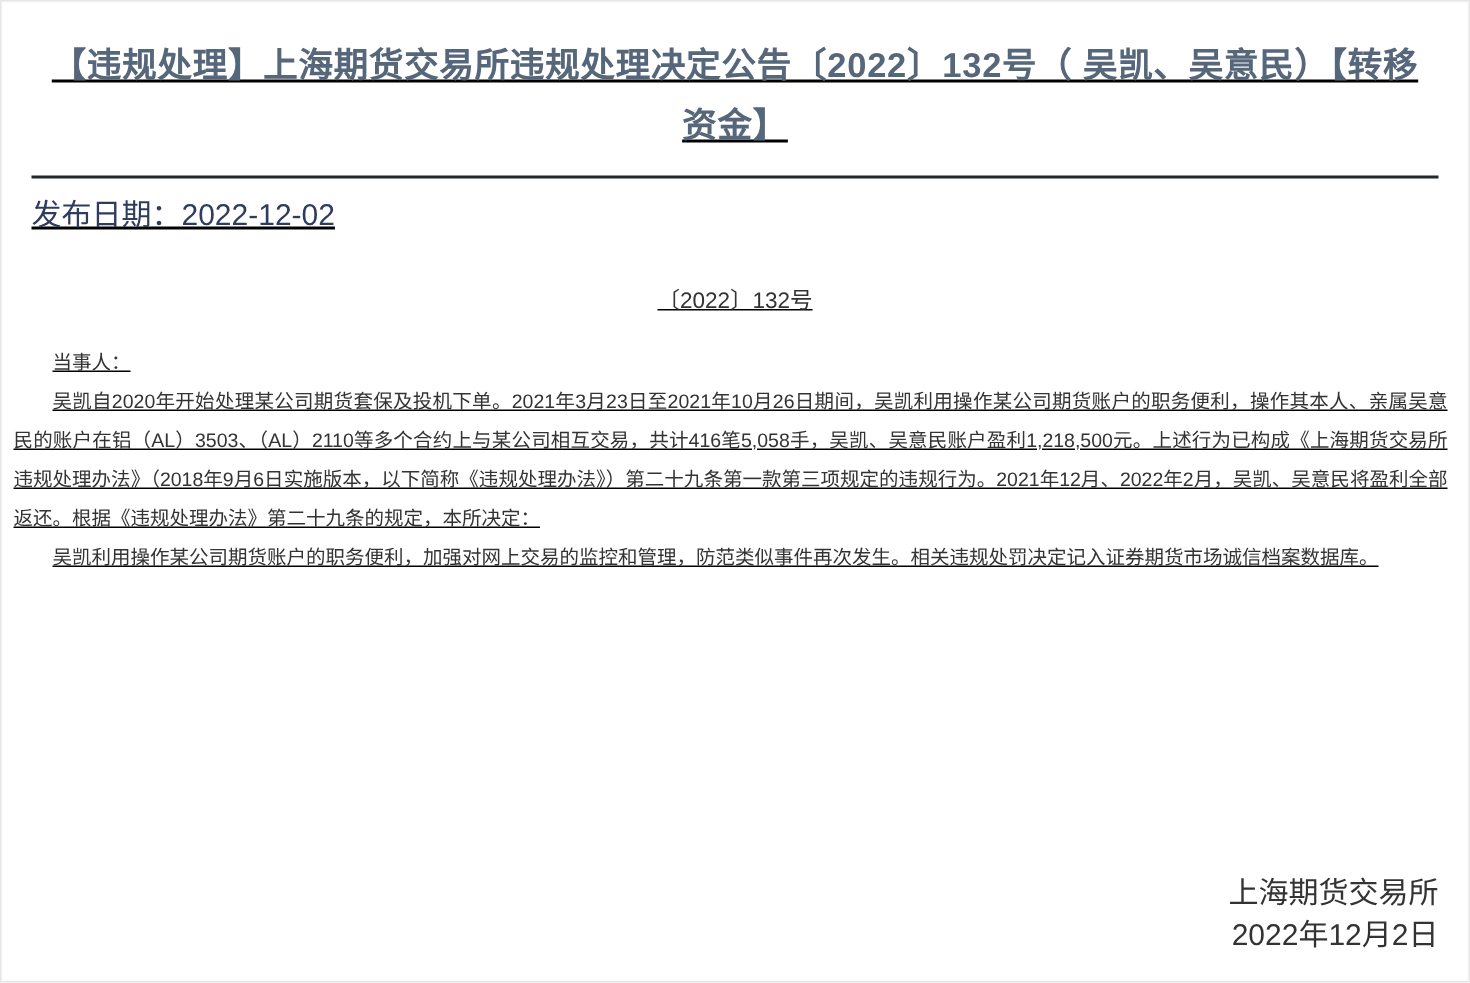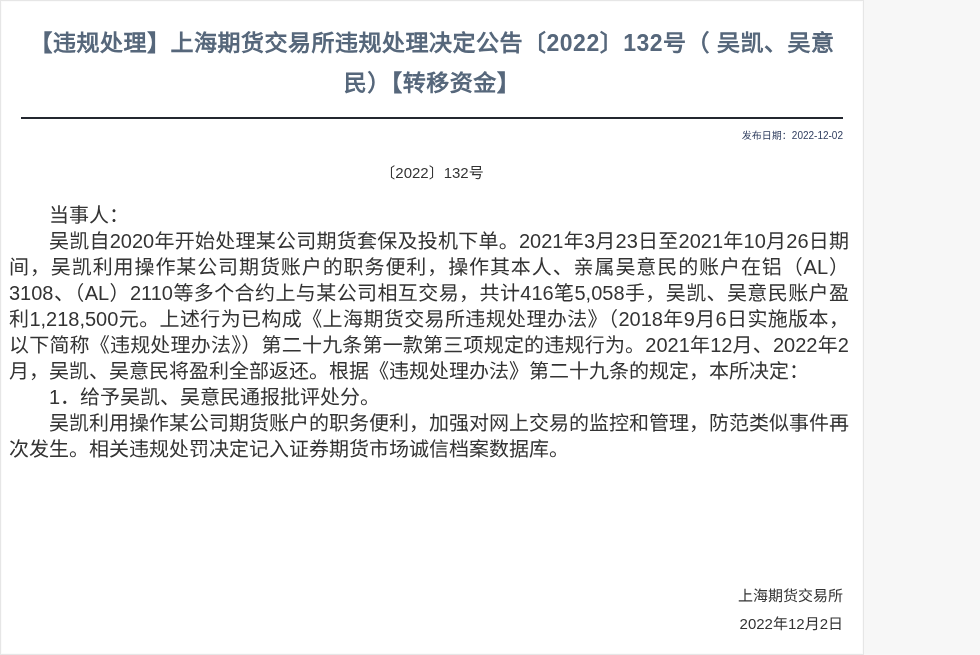--- a/index.html
+++ b/index.html
@@ -12,93 +12,92 @@
   }
   * { margin: 0; padding: 0; box-sizing: border-box; }
   html, body { background: #f7f7f7; }
   body {
     width: 980px;
     height: 655px;
     font-family: "Liberation Sans", "DejaVu Sans", sans-serif;
     overflow: hidden;
   }
   .page {
-    width: 864px;
+    width: 980px;
     height: 655px;
     background: var(--color-page-background);
     border: 1px solid var(--color-outer-border);
     box-shadow: inset 0 0 0 1px #fbfbfb;
     position: relative;
+    text-decoration: underline;
   }
   .title {
     padding: 22px 26px 0 26px;
     text-align: center;
     font-size: 23px;
     line-height: 40px;
     font-weight: 700;
     color: var(--color-title);
     letter-spacing: 0.5px;
   }
   .divider {
     border: none;
     border-top: 2px solid var(--color-divider);
     margin: 14px 20px 0 20px;
     height: 0;
   }
   .pub-date {
     margin: 8px 20px 0 20px;
-    text-align: right;
-    font-size: 10px;
+    font-size: 20px;
     font-weight: 500;
     color: var(--color-publish-date);
   }
   .doc-no {
-    margin-top: 19px;
+    margin-top: 32px;
     text-align: center;
     font-size: 15px;
     color: var(--color-body-text);
   }
   .content {
     margin: 20px 14px 0 8px;
-    font-size: 20px;
+    font-size: 13px;
     line-height: 26px;
     color: var(--color-body-text);
     text-align: justify;
   }
   .content p {
     text-indent: 2em;
     margin: 0;
   }
   .signature {
     position: absolute;
     right: 20px;
     bottom: 16px;
     text-align: right;
-    font-size: 15px;
+    font-size: 20px;
     line-height: 28px;
     color: var(--color-body-text);
   }
 </style>
 </head>
 <body>
 
 <div class="page">
 
   <h1 class="title">【违规处理】上海期货交易所违规处理决定公告〔2022〕132号（ 吴凯、吴意民）【转移资金】</h1>
 
   <hr class="divider">
 
   <div class="pub-date">发布日期：2022-12-02</div>
 
   <div class="doc-no">〔2022〕132号</div>
 
   <div class="content">
     <p>当事人：</p>
-    <p>吴凯自2020年开始处理某公司期货套保及投机下单。2021年3月23日至2021年10月26日期间，吴凯利用操作某公司期货账户的职务便利，操作其本人、亲属吴意民的账户在铝（AL）3108、（AL）2110等多个合约上与某公司相互交易，共计416笔5,058手，吴凯、吴意民账户盈利1,218,500元。上述行为已构成《上海期货交易所违规处理办法》（2018年9月6日实施版本，以下简称《违规处理办法》）第二十九条第一款第三项规定的违规行为。2021年12月、2022年2月，吴凯、吴意民将盈利全部返还。根据《违规处理办法》第二十九条的规定，本所决定：</p>
-    <p>1．给予吴凯、吴意民通报批评处分。</p>
+    <p>吴凯自2020年开始处理某公司期货套保及投机下单。2021年3月23日至2021年10月26日期间，吴凯利用操作某公司期货账户的职务便利，操作其本人、亲属吴意民的账户在铝（AL）3503、（AL）2110等多个合约上与某公司相互交易，共计416笔5,058手，吴凯、吴意民账户盈利1,218,500元。上述行为已构成《上海期货交易所违规处理办法》（2018年9月6日实施版本，以下简称《违规处理办法》）第二十九条第一款第三项规定的违规行为。2021年12月、2022年2月，吴凯、吴意民将盈利全部返还。根据《违规处理办法》第二十九条的规定，本所决定：</p>
     <p>吴凯利用操作某公司期货账户的职务便利，加强对网上交易的监控和管理，防范类似事件再次发生。相关违规处罚决定记入证券期货市场诚信档案数据库。</p>
   </div>
 
   <div class="signature">
     <div>上海期货交易所</div>
     <div>2022年12月2日</div>
   </div>
 
 </div>
 

